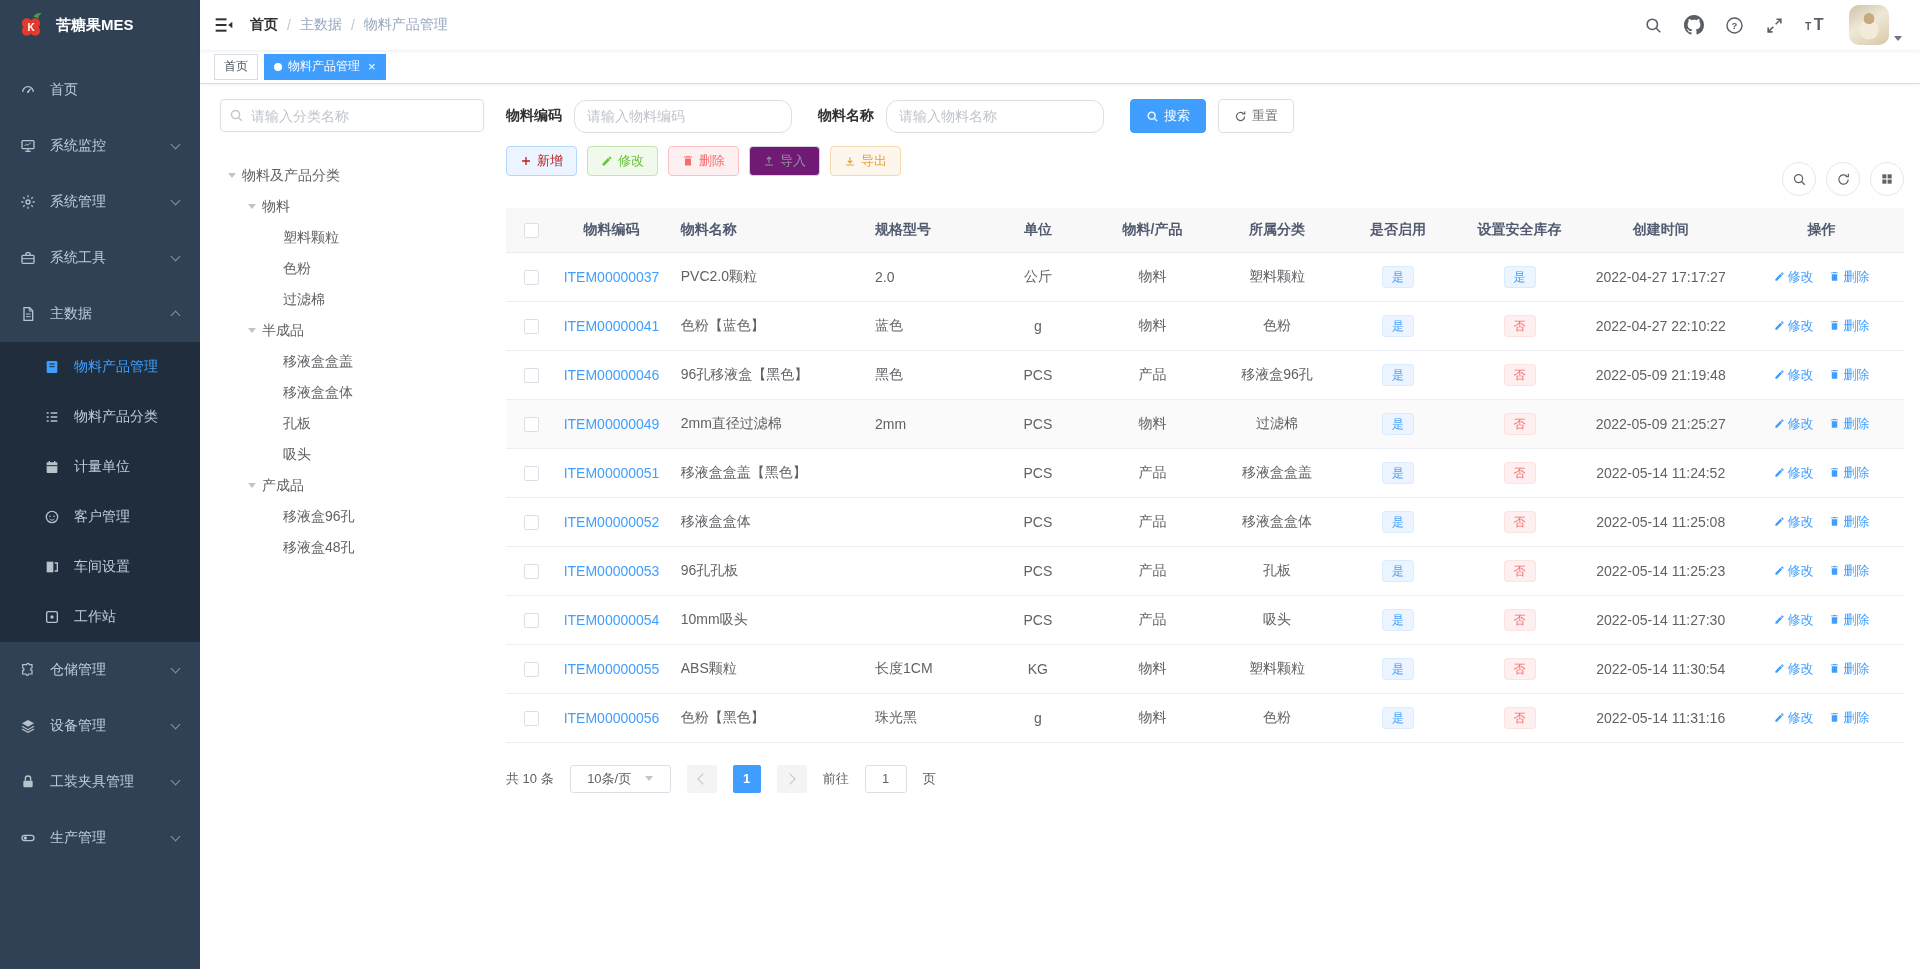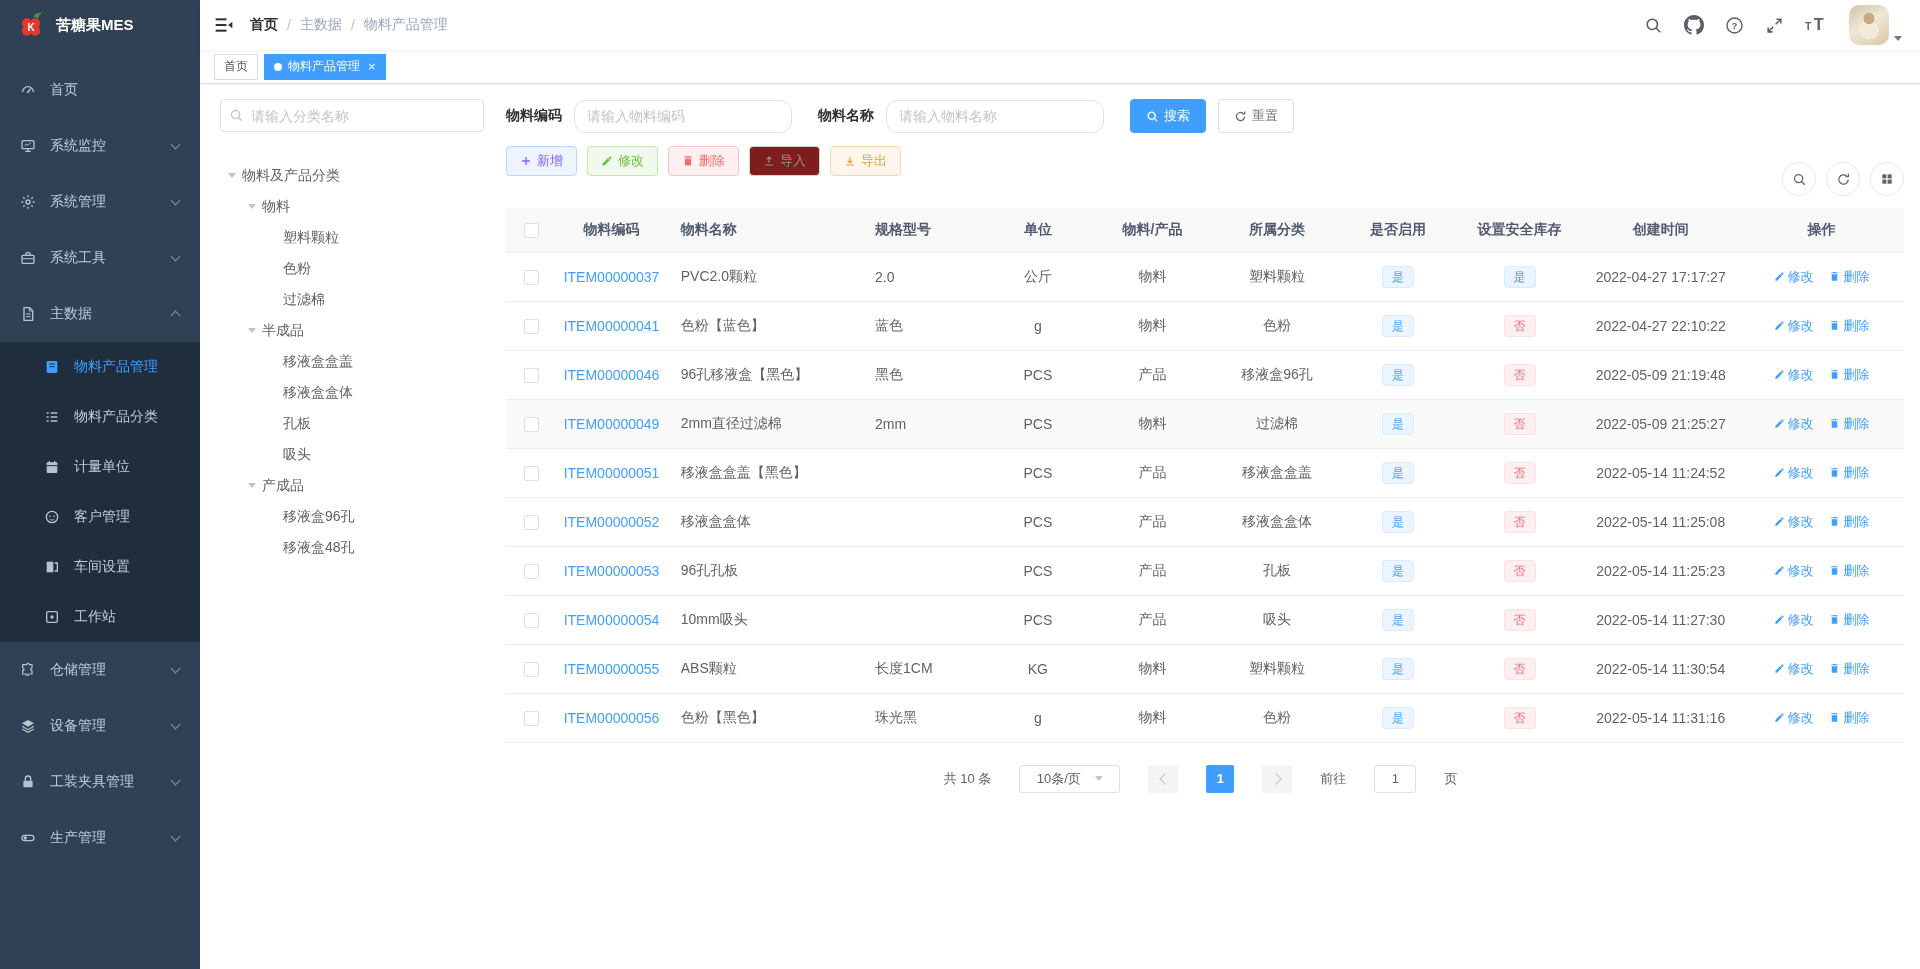--- a/index.html
+++ b/index.html
@@ -65,40 +65,40 @@
   .main-panel { flex: 1; display: flex; flex-direction: column; min-width: 0; }
   .filter-row { display: flex; align-items: center; gap: 12px; font-size: 14px; margin-bottom: 13px; }
   .filter-label { font-weight: 700; color: #303133; white-space: nowrap; }
   .filter-input { width: 218px; height: 33px; border: 1px solid #dcdfe6; border-radius: 12px; padding: 0 12px; font-size: 14px; color: #606266; outline: none; font-family: inherit; margin-right: 14px; }
   .btn { height: 33px; border-radius: 4px; font-size: 13px; display: inline-flex; align-items: center; gap: 5px; cursor: pointer; font-family: inherit; border: 1px solid transparent; padding: 16px 15px; }
   .btn-search { background: #409eff; border-color: #409eff; color: #fff; }
   .btn-reset { background: #fff; border-color: #dcdfe6; color: #737373; }
 
   .toolbar-row { display: flex; align-items: flex-start; margin-bottom: 4px; }
   .btn-plain { height: 30px; padding: 0 13px; border-radius: 4px; font-size: 13px; display: inline-flex; align-items: center; gap: 5px; margin-right: 10px; cursor: pointer; border: 1px solid; font-family: inherit; }
-  .btn-add    { color: #8b5cf6; background: #ecf5ff; border-color: #b3d8ff; }
+  .btn-add    { color: #b91c1c; background: #ecf5ff; border-color: #b3d8ff; }
   .btn-edit   { color: #67c23a; background: #f0f9eb; border-color: #c2e7b0; }
   .btn-delete { color: #f56c6c; background: #fef0f0; border-color: #fbc4c4; }
-  .btn-import { color: #909399; background: #7f1d1d; border-color: #d3d4d6; }
+  .btn-import { color: #909399; background: #701a75; border-color: #d3d4d6; }
   .btn-export { color: #e6a23c; background: #fdf6ec; border-color: #f5dab1; }
   .right-tools { margin-left: auto; display: flex; gap: 10px; margin-top: 16px; }
   .circle-btn { width: 34px; height: 34px; border-radius: 50%; border: 1px solid #e4e7ed; background: #fff; display: inline-flex; align-items: center; justify-content: center; color: #606266; cursor: pointer; }
 
   table { width: 100%; border-collapse: collapse; table-layout: fixed; font-size: 14px; color: #606266; margin-top: 8px; }
   thead th { background: #f8f8f9; color: #515a6e; font-weight: 700; height: 44px; padding: 0 6px; border-bottom: 1px solid #e9ecf1; text-align: center; }
   tbody td { height: 49px; padding: 0 6px; border-bottom: 1px solid #ebeef5; text-align: center; overflow: hidden; white-space: nowrap; }
   tr.highlighted { background: #fafafa; }
   th.c-left, td.c-left { text-align: left; padding-left: 14px; }
   .checkbox { display: inline-block; width: 15px; height: 15px; border: 1px solid #dcdfe6; border-radius: 2px; background: #fff; cursor: pointer; vertical-align: middle; }
   .link { color: #409eff; cursor: pointer; }
   .tag-yes { background: #ecf5ff; border: 1px solid #d9ecff; color: #409eff; border-radius: 4px; padding: 3px 9px; font-size: 12px; }
   .tag-no  { background: #fef0f0; border: 1px solid #fde2e2; color: #f56c6c; border-radius: 4px; padding: 3px 9px; font-size: 12px; }
   .op-link { color: #409eff; font-size: 13px; cursor: pointer; display: inline-flex; align-items: center; gap: 3px; margin: 0 6px; text-decoration: none; }
 
-  .pagination { display: flex; align-items: center; justify-content: center; gap: 28px; margin: 22px 9px 0 0; font-size: 13px; color: #606266; }
+  .pagination { display: flex; align-items: center; justify-content: flex-start; gap: 16px; margin: 22px 9px 0 0; font-size: 13px; color: #606266; }
   .page-size-select { width: 101px; height: 28px; border: 1px solid #dcdfe6; border-radius: 3px; display: inline-flex; align-items: center; justify-content: center; gap: 14px; cursor: pointer; background: #fff; }
   .sel-caret { width: 0; height: 0; border-left: 4px solid transparent; border-right: 4px solid transparent; border-top: 5px solid #c0c4cc; }
   .page-btn { width: 30px; height: 28px; background: #f4f4f5; border-radius: 2px; display: inline-flex; align-items: center; justify-content: center; cursor: pointer; position: relative; }
   .pchev { width: 8px; height: 8px; border-right: 1.6px solid #c0c4cc; border-bottom: 1.6px solid #c0c4cc; }
   .pchev-left { transform: rotate(135deg); margin-left: 3px; }
   .pchev-right { transform: rotate(-45deg); margin-right: 3px; }
   .page-num { width: 28px; height: 28px; background: #409eff; color: #fff; border-radius: 2px; display: inline-flex; align-items: center; justify-content: center; font-weight: 700; cursor: pointer; }
   .goto-input { width: 42px; height: 28px; border: 1px solid #dcdfe6; border-radius: 3px; text-align: center; font-size: 13px; color: #606266; outline: none; font-family: inherit; }
 </style>
 </head>

